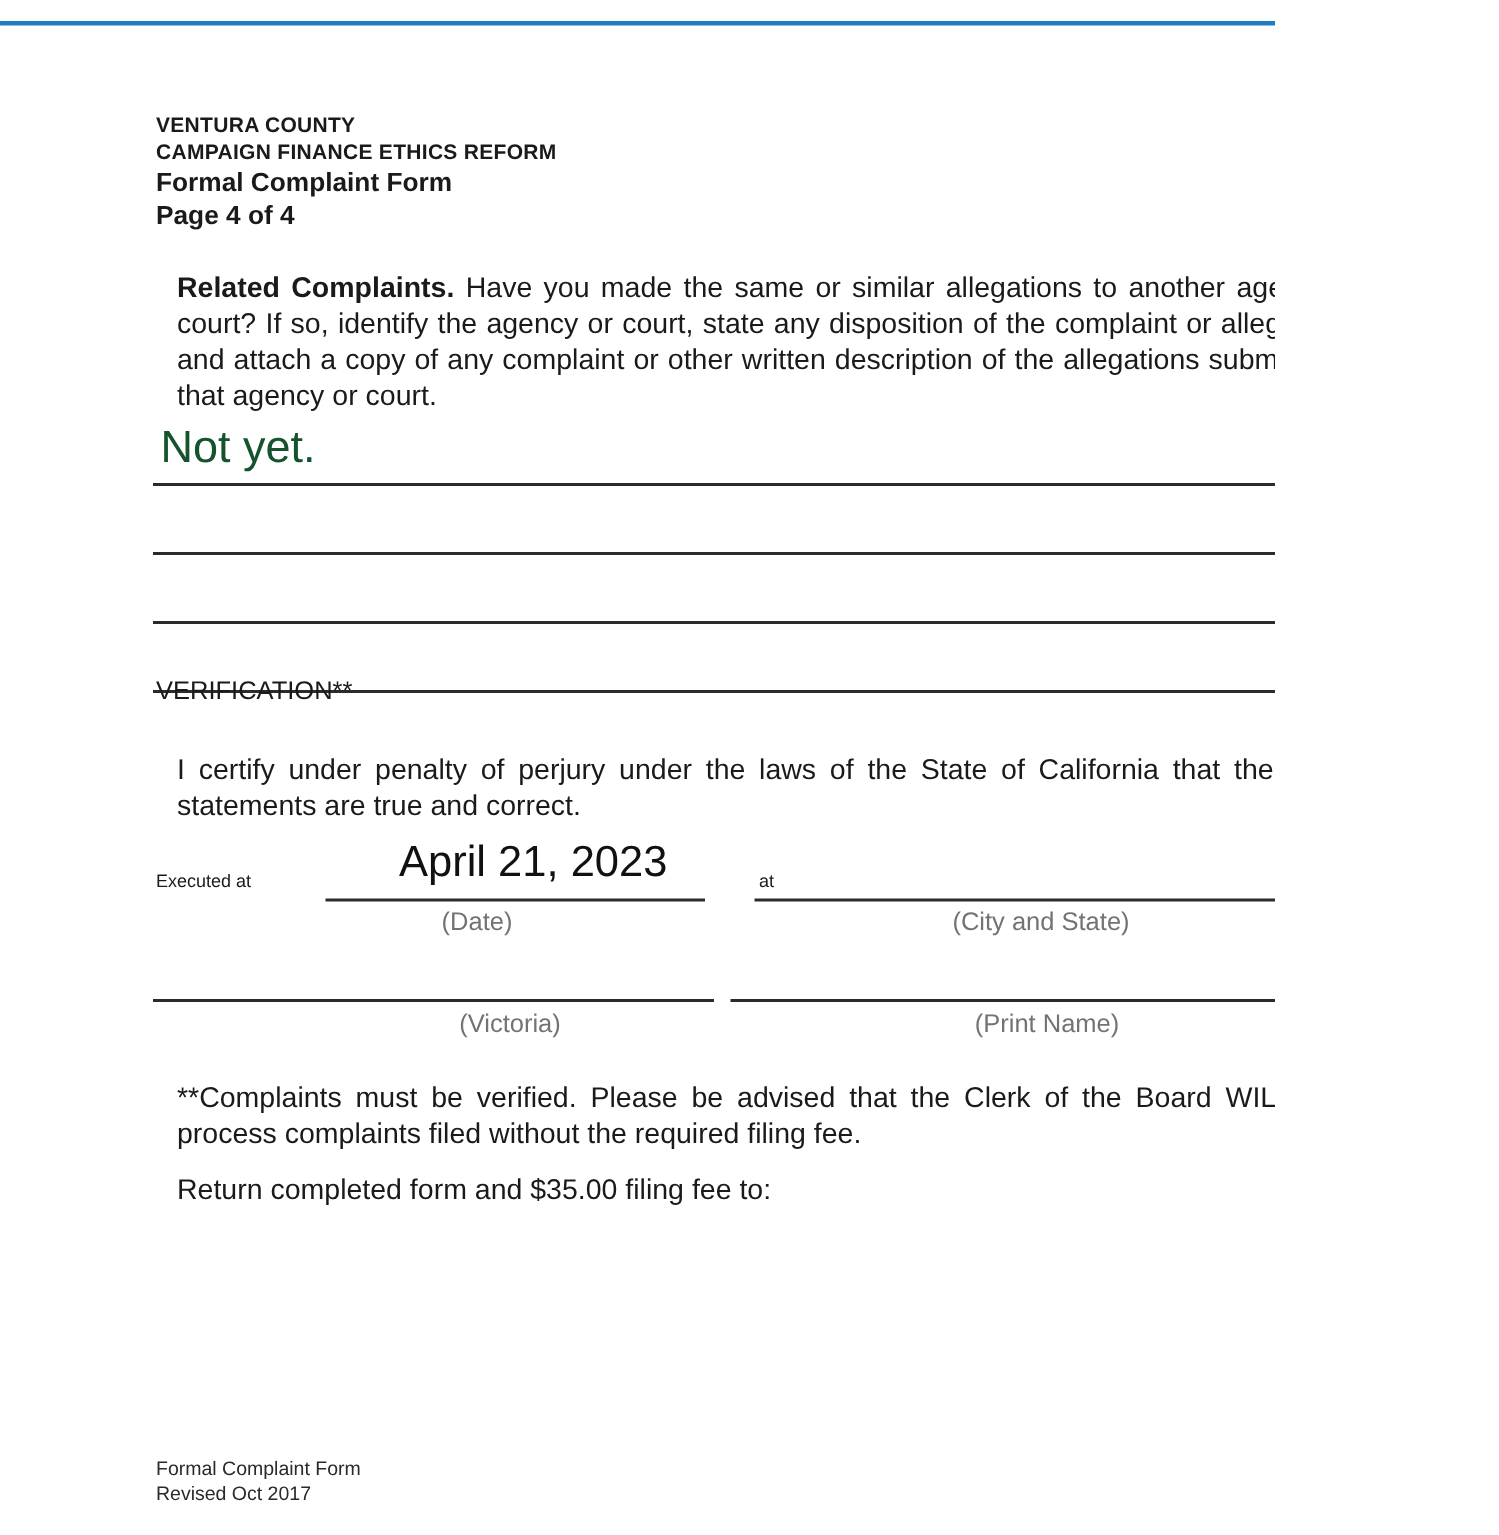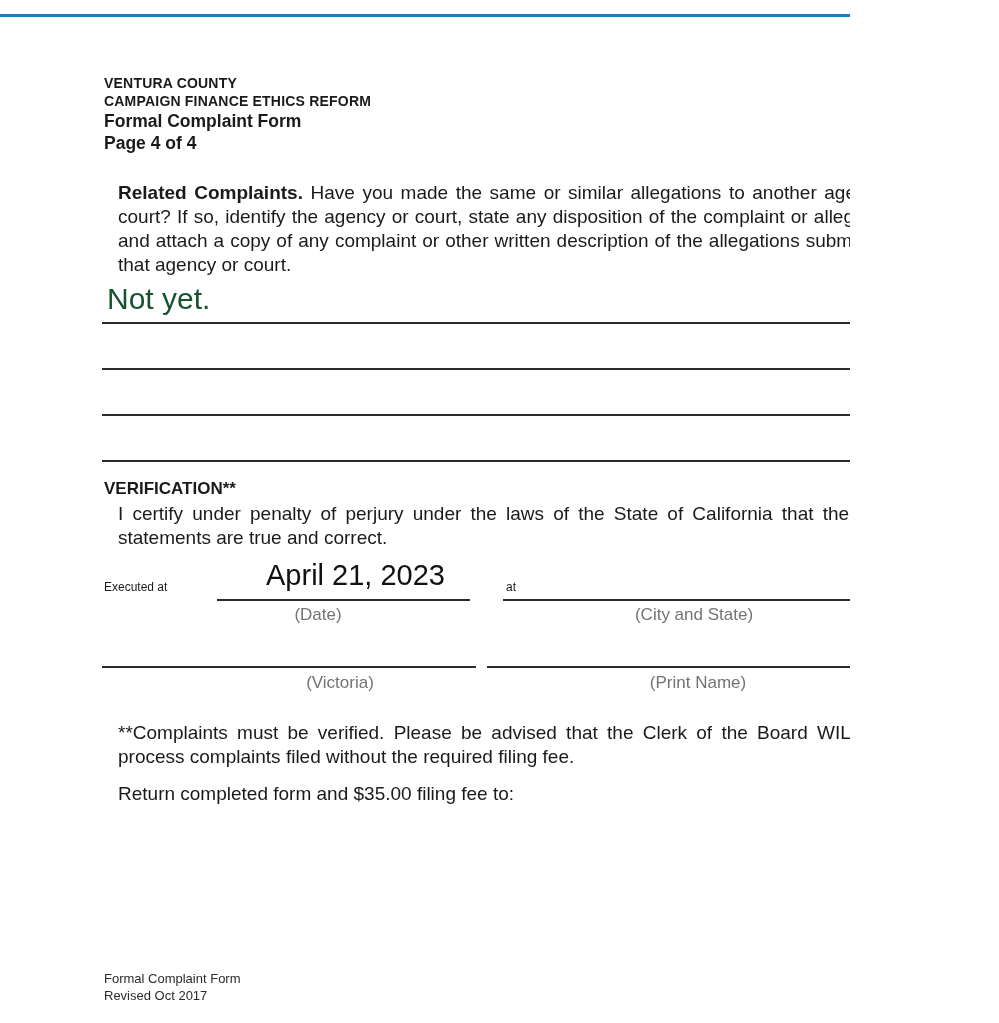--- a/index.html
+++ b/index.html
@@ -45,23 +45,23 @@
 
   .rline {
     position: absolute;
     left: 102px;
     width: 793px;
     height: 0;
     border-top: 2px solid #2b2b2b;
   }
 
   .section-heading {
-    left: 104px; top: 479px;
+    left: 104px; top: 451px;
     font-size: 17px;
-    font-weight: bold;
+    font-weight: normal;
   }
 
   .inline-label { font-size: 12px; }
 
   .fill-line {
     position: absolute;
     height: 0;
     border-top: 2px solid #2b2b2b;
   }
   .fill-value {

